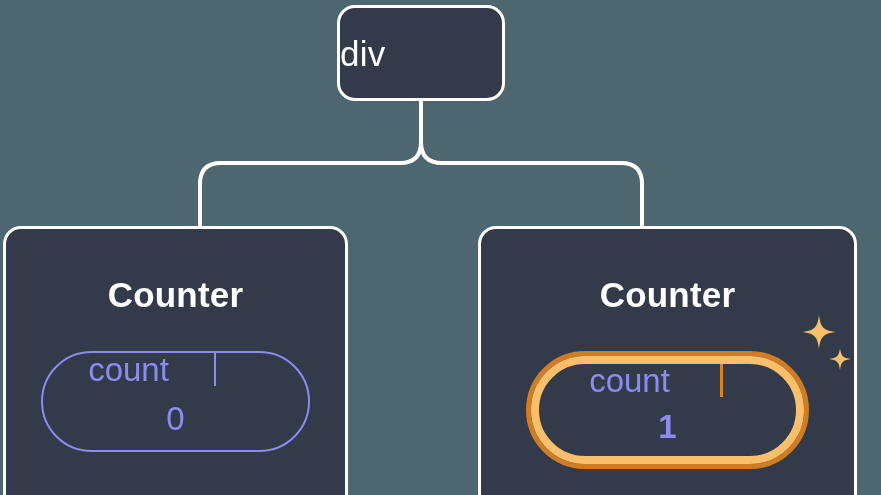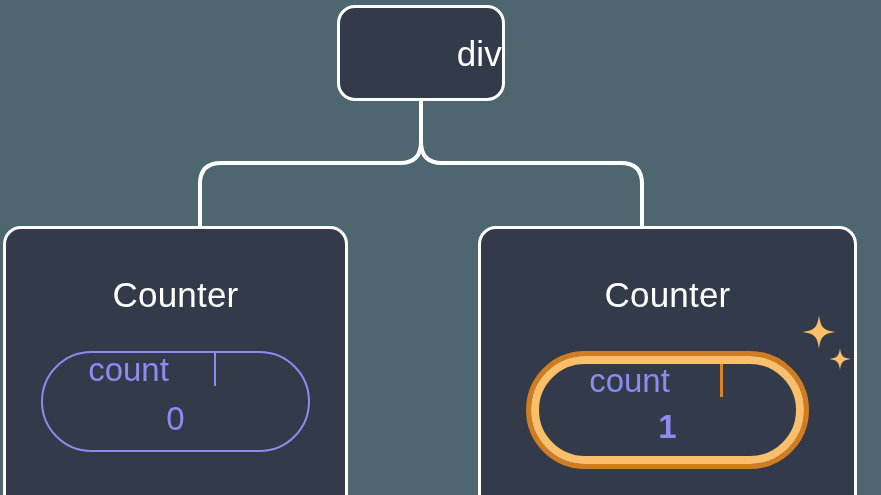--- a/index.html
+++ b/index.html
@@ -35,21 +35,21 @@
     box-sizing: border-box;
   }
 
   .node.root {
     left: 337px;
     top: 5px;
     width: 168px;
     height: 96px;
     display: flex;
     align-items: center;
-    justify-content: flex-end;
+    justify-content: flex-start;
   }
   .node-title-root {
     color: #ffffff;
     font-size: 35px;
     font-weight: 400;
     letter-spacing: 0.2px;
     line-height: 1;
   }
 
   .node.child {
@@ -62,21 +62,21 @@
   .node.child.right { left: 478px; width: 379px; }
 
   .node-title {
     position: absolute;
     top: 48px;
     left: 0;
     right: 0;
     text-align: center;
     color: #ffffff;
     font-size: 35px;
-    font-weight: 400;
+    font-weight: 700;
     letter-spacing: 0.2px;
     line-height: 1;
   }
 
   
   .pill-wrap {
     position: absolute;
     top: 122px;
     left: 0;
     right: 0;

